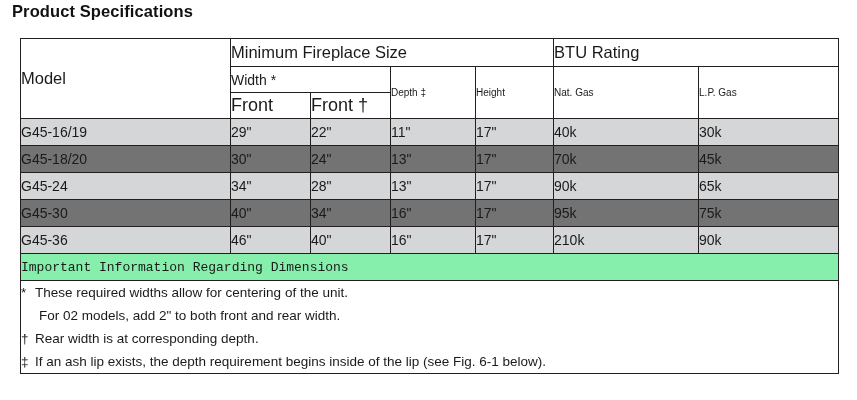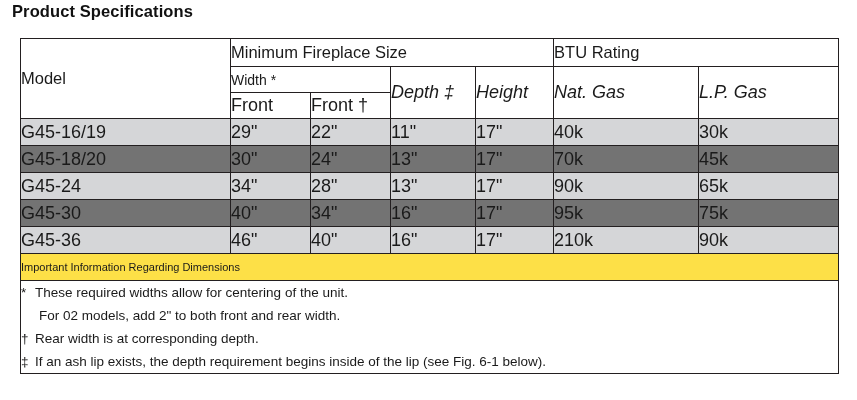--- a/index.html
+++ b/index.html
@@ -62,38 +62,38 @@
   }
   .hdr-mid {
     font-size: 14px;
     height: 25px;
   }
   .hdr-sub {
     font-size: 18px;
     height: 25px;
   }
   .hdr-tall {
-    font-size: 18px;
-    font-style: italic;
+    font-size: 10px;
   }
   .data-row td {
     height: 26px;
-    font-size: 18px;
+    font-size: 14px;
   }
   .row-shaded td {
     background: #d5d6d8;
   }
   .row-plain td {
     background: #737373;
   }
   .info-header {
-    font-size: 11px;
+    font-size: 13px;
     font-weight: bold;
     height: 26px;
-    background: #fde047;
+    background: #86efac;
+    font-family: Liberation Mono, monospace;
   }
   .notes-cell {
     text-align: left;
     padding: 6px 8px 8px 8px;
     background: #ffffff;
     margin-left: 40px;
   }
   .note-line {
     font-size: 13.5px;
     line-height: 23px;

